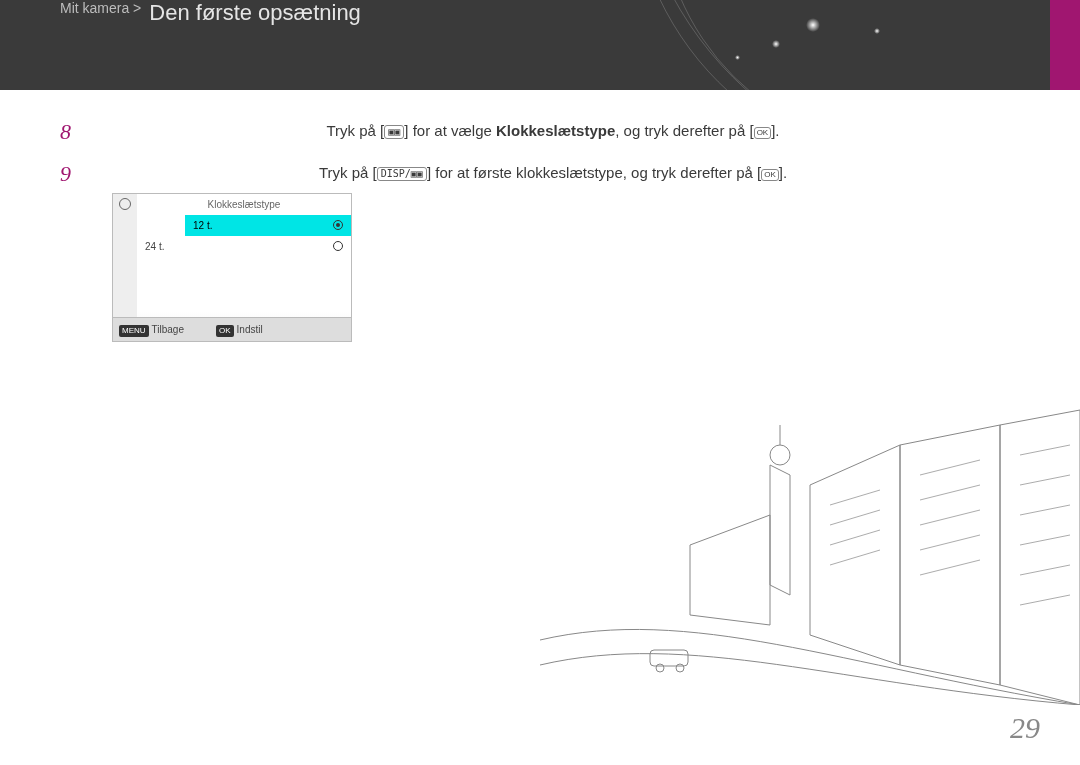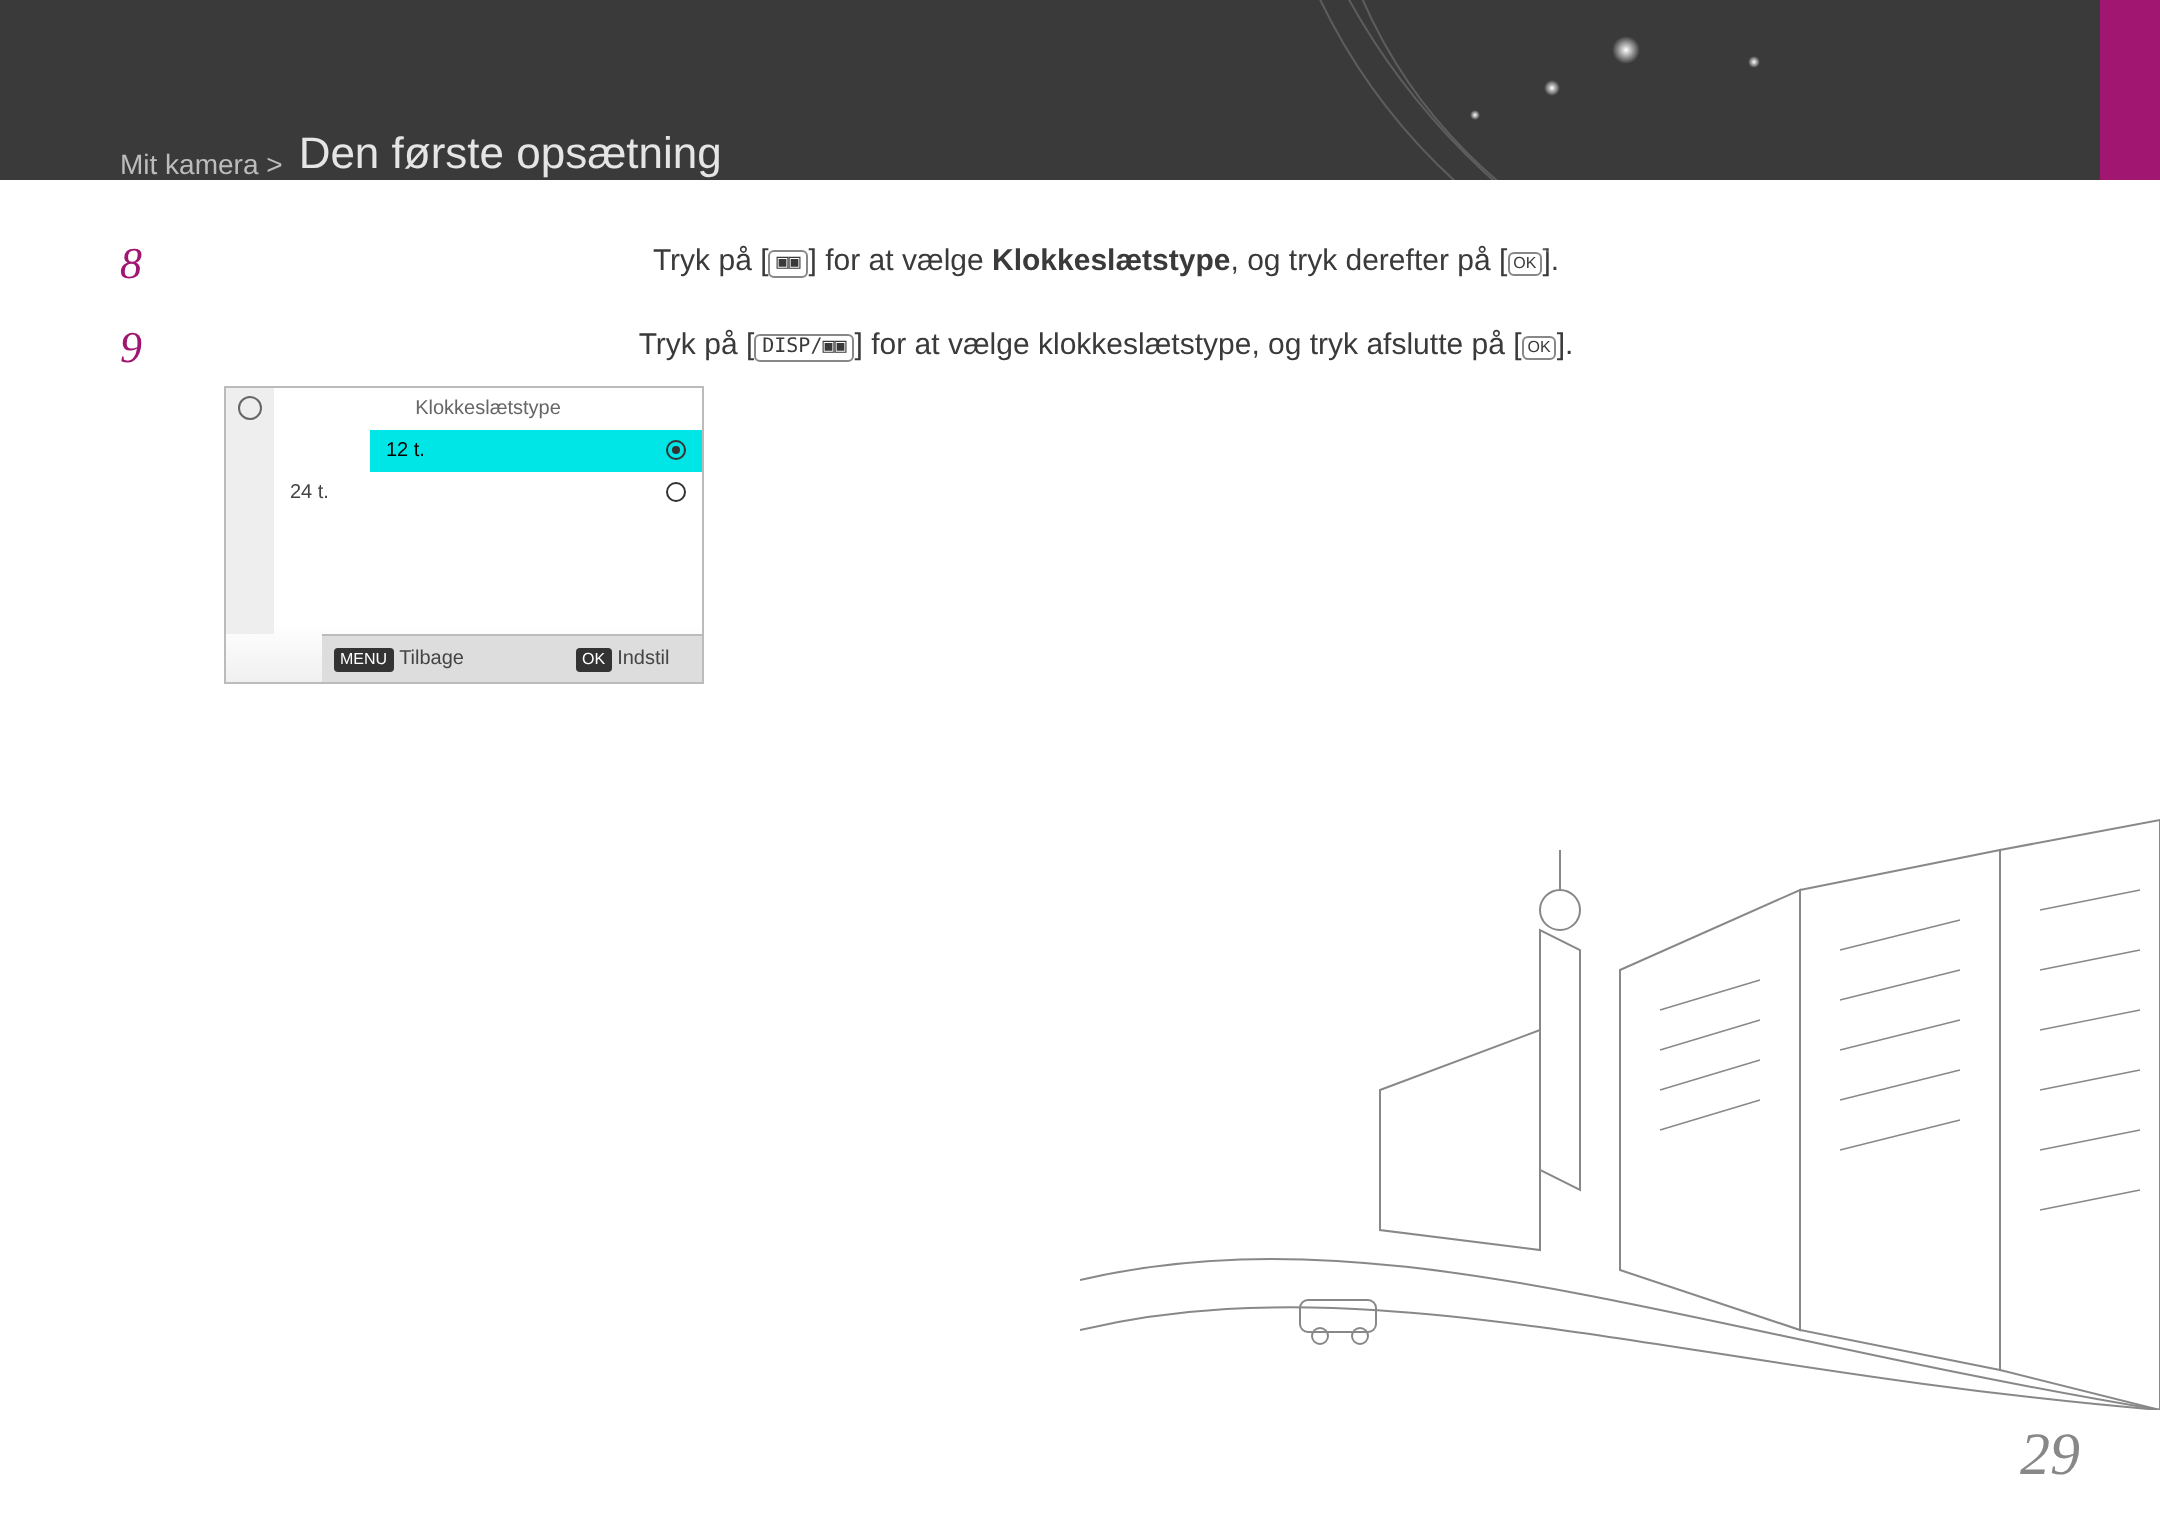--- a/index.html
+++ b/index.html
@@ -13,21 +13,21 @@
     overflow: hidden;
   }
 
   
   .header-band {
     width: 100%;
     height: 90px;
     background: #3a3a3a;
     position: relative;
     display: flex;
-    align-items: flex-end;
+    align-items: flex-start;
     padding-left: 60px;
   }
   .header-band .crumb {
     color: #bcbcbc;
     font-size: 14px;
     margin-right: 8px;
     font-weight: 300;
   }
   .header-band .title {
     color: #e5e5e5;
@@ -138,25 +138,24 @@
     padding: 3px 8px;
   }
   .ui-opt.selected {
     background: #00e5e5;
     color: #000;
     margin-left: 48px;
   }
   .ui-spacer { height: 60px; }
   .ui-footer {
     display: flex;
-    gap: 56px;
+    gap: 32px;
     padding: 4px 6px;
     background: #ddd;
     border-top: 1px solid #bbb;
-    margin-left: 48px;
   }
   .ui-footer .ftag {
     display: inline-block;
     background: #333;
     color: #fff;
     border-radius: 2px;
     font-size: 8px;
     padding: 0 3px;
     margin-right: 3px;
   }
@@ -217,21 +216,21 @@
   <div class="step">
     <div class="step-num">8</div>
     <div class="step-body">
       <span>Tryk på [</span><span class="btn-glyph">▣▣</span><span>] for at vælge </span><b>Klokkeslætstype</b><span>, og tryk derefter på [</span><span class="ok-glyph">OK</span><span>].</span>
     </div>
   </div>
 
   <div class="step">
     <div class="step-num">9</div>
     <div class="step-body">
-      <span>Tryk på [</span><span class="btn-glyph">DISP/▣▣</span><span>] for at vælge klokkeslætstype, og tryk afslutte på [</span><span class="ok-glyph">OK</span><span>].</span>
+      <span>Tryk på [</span><span class="btn-glyph">DISP/▣▣</span><span>] for at første klokkeslætstype, og tryk derefter på [</span><span class="ok-glyph">OK</span><span>].</span>
 
       
       <div class="ui-box">
         <div class="ui-row">
           <div class="ui-side">
             <div class="gear-icon"></div>
           </div>
           <div class="ui-main">
             <div class="ui-header">Klokkeslætstype</div>
             <div class="ui-opt selected">

